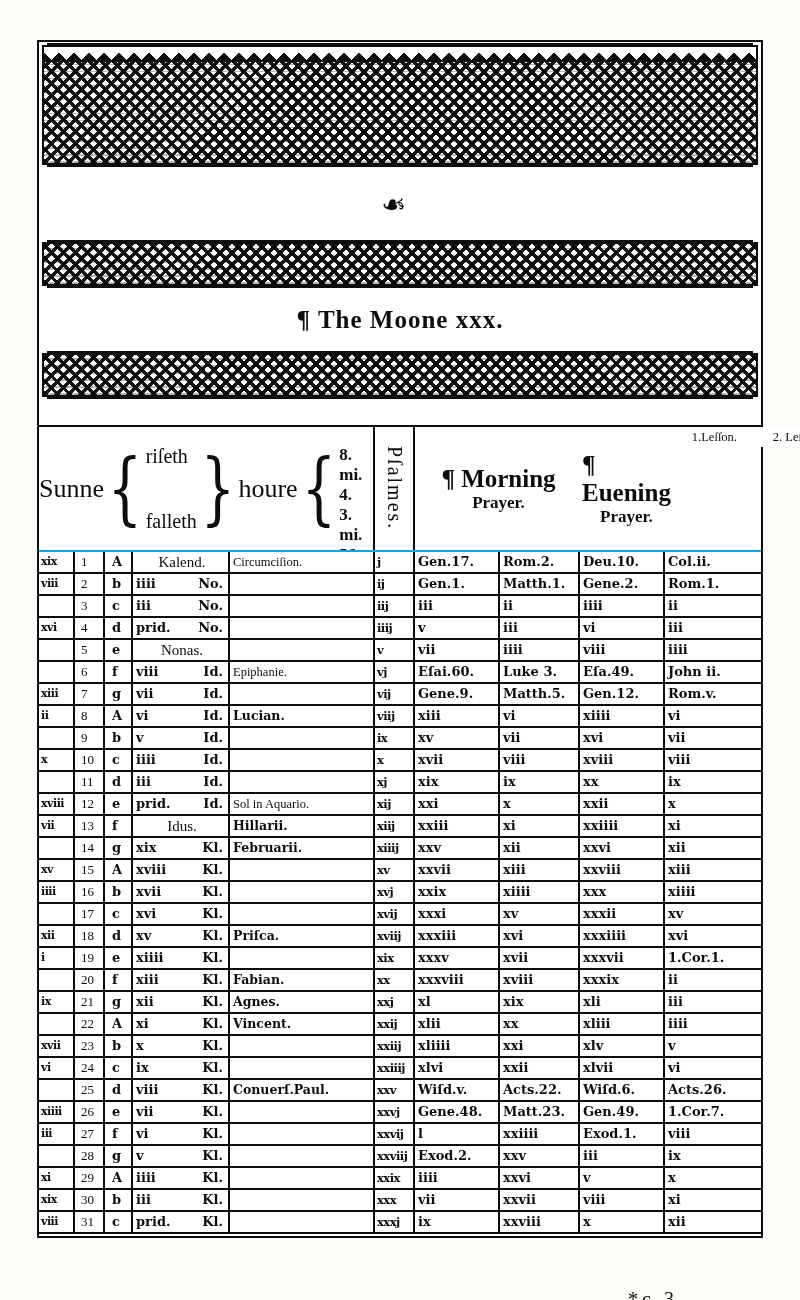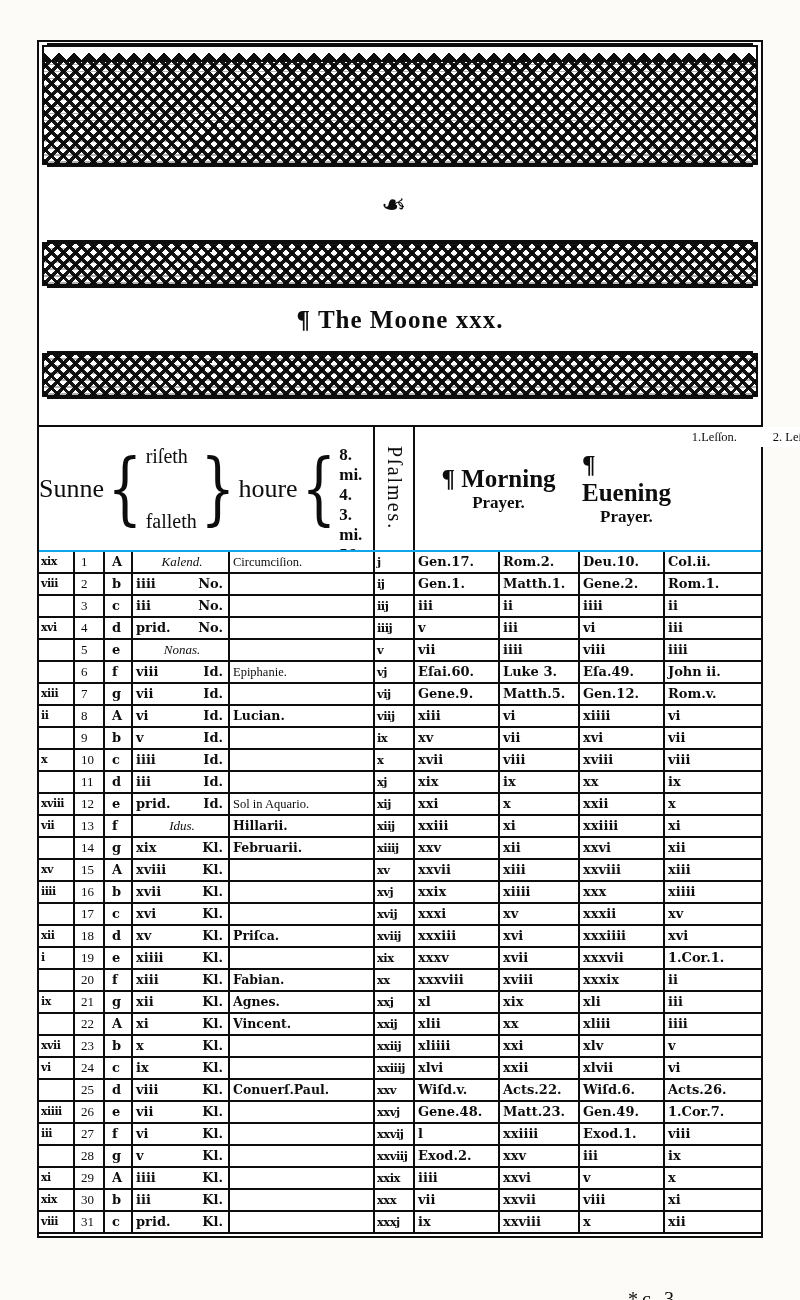--- a/index.html
+++ b/index.html
@@ -92,21 +92,21 @@
     background:#fff;line-height:20px;padding-left:3px;
     font-size:13px;overflow:hidden;white-space:nowrap;
   }
   .bl{font-family:"DejaVu Serif",serif;font-weight:700;}
   .rm{font-family:"Liberation Serif",serif;font-weight:400;}
   .c-gold{font-size:11px;letter-spacing:-.5px;padding-left:2px;}
   .c-psalm{font-size:11.5px;letter-spacing:-.5px;padding-left:2px;}
   .c-day{padding-left:6px;}
   .c-letter{padding-left:7px;}
   .kalend{display:flex;justify-content:space-between;padding-right:5px;}
-  .kalend.center{justify-content:center;padding-right:0;font-size:13px;font-style:italic;}
+  .kalend.center{justify-content:center;padding-right:0;font-size:15px;}
   .c-feast{font-size:12.5px;}
   
   .signature{
     position:absolute;left:628px;top:1248px;
     font-size:20px;letter-spacing:4px;font-family:"Liberation Serif",serif;margin-top:40px;
   }
 </style>
 </head>
 <body>
 

